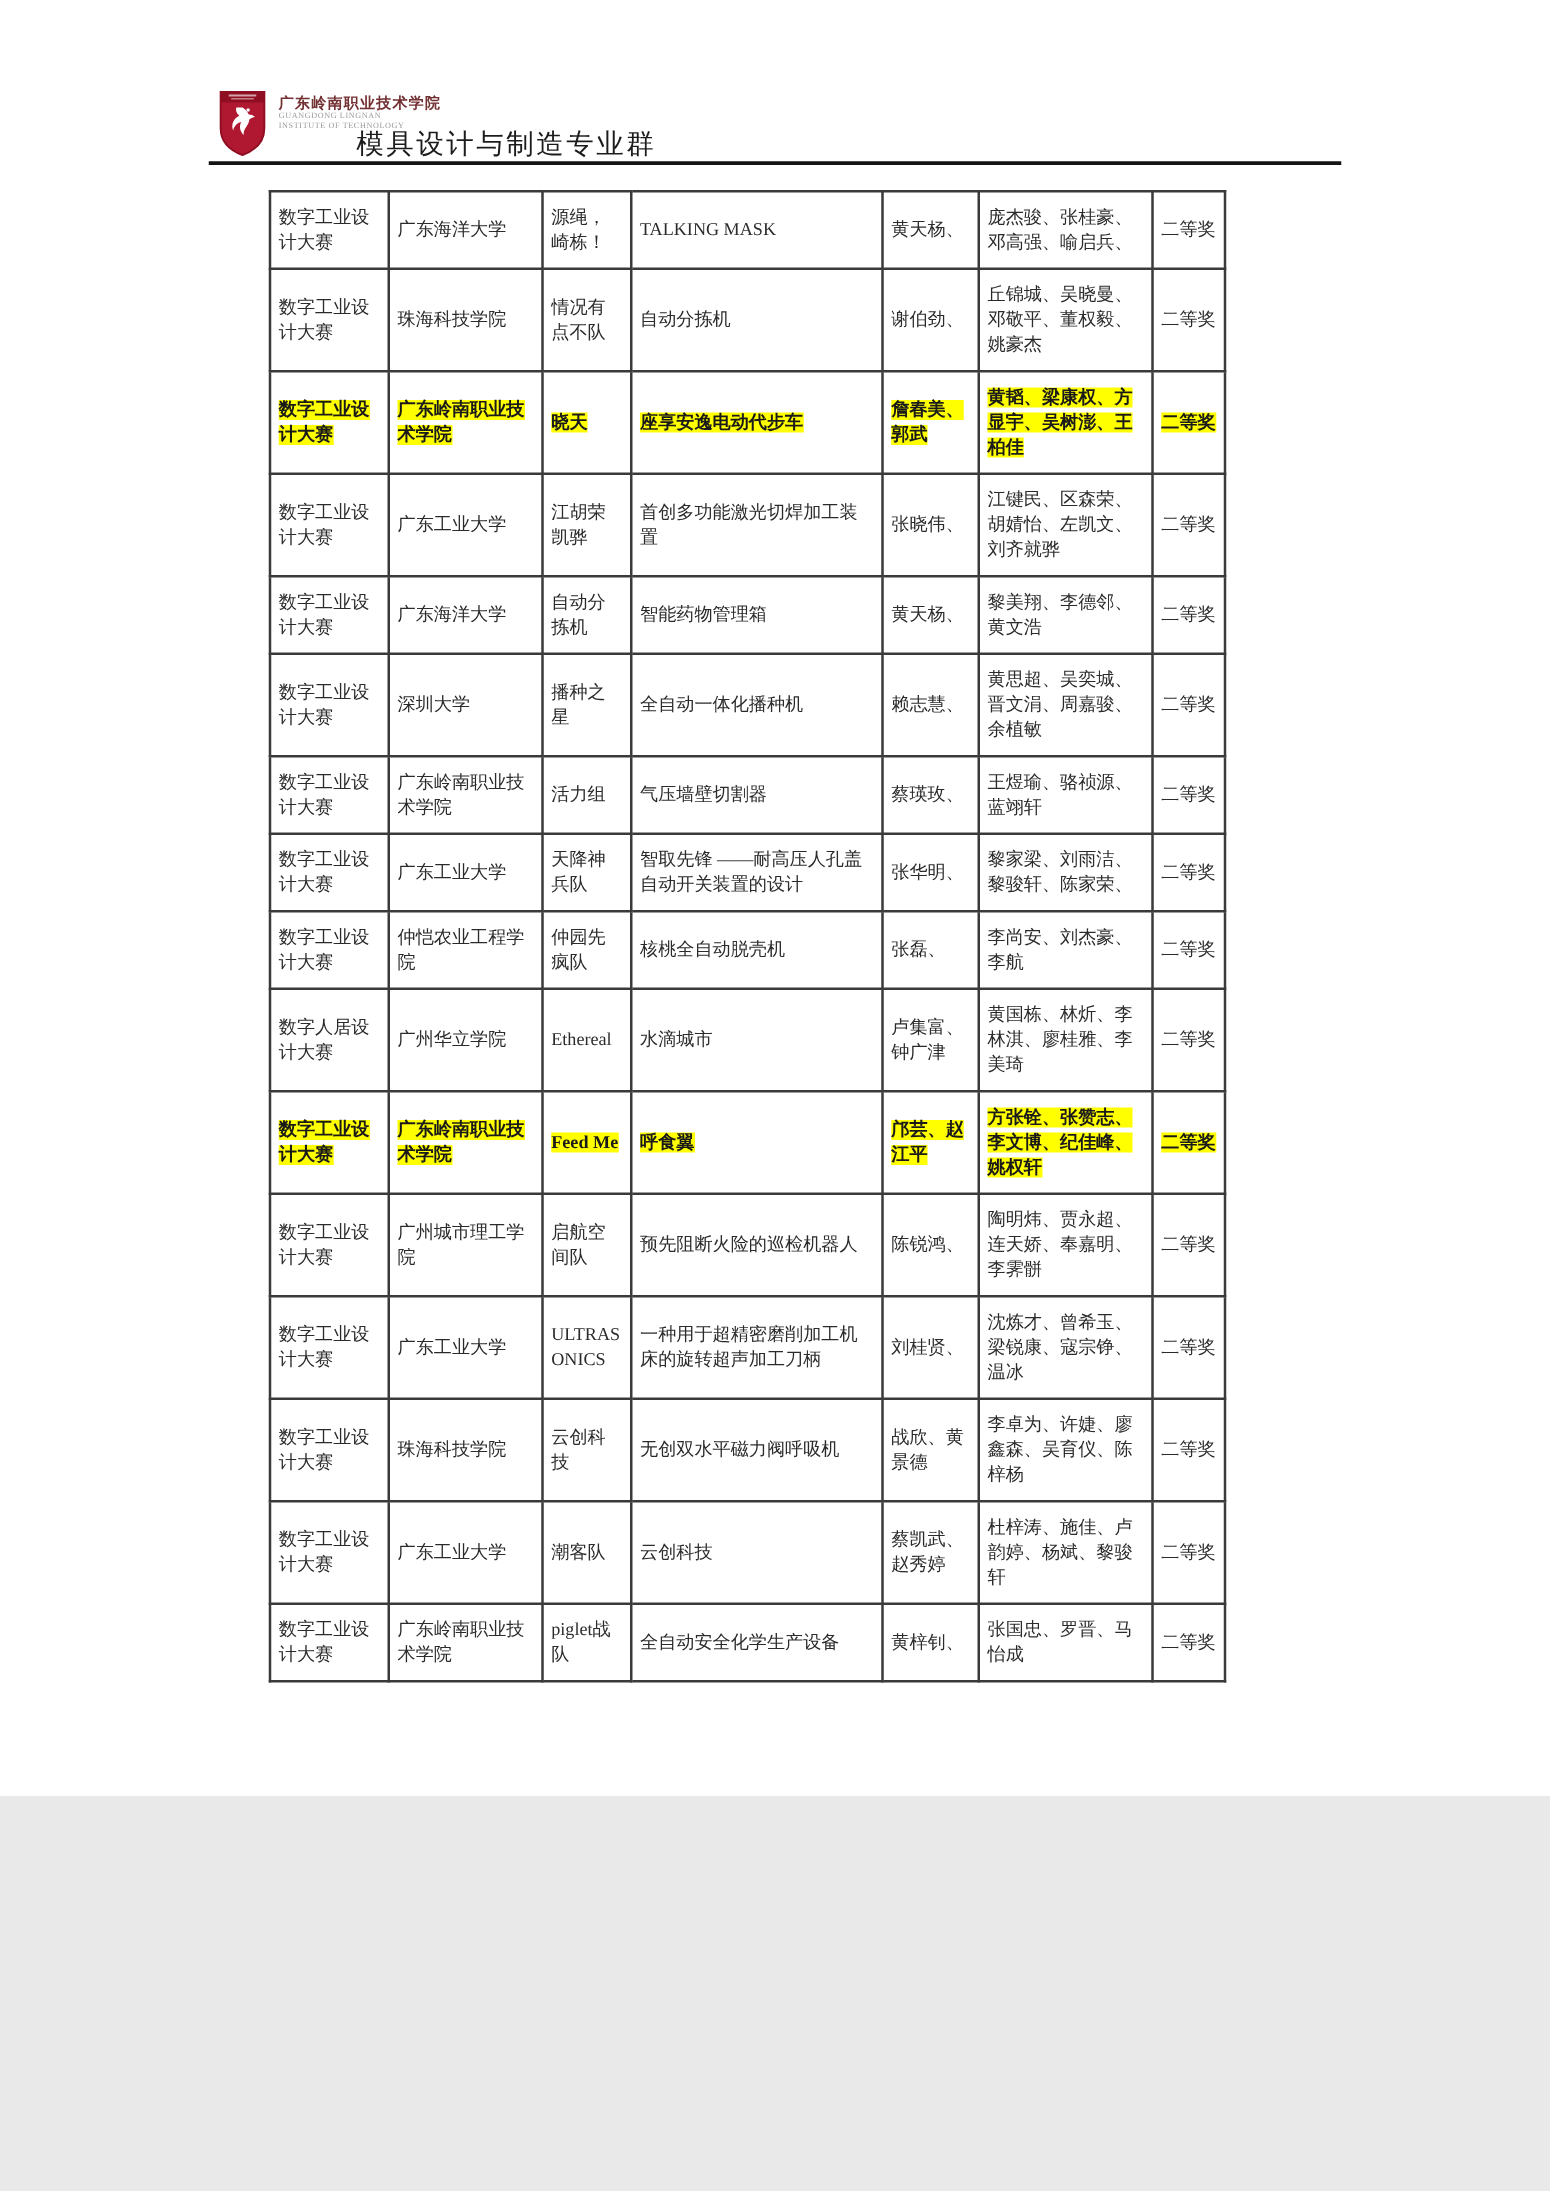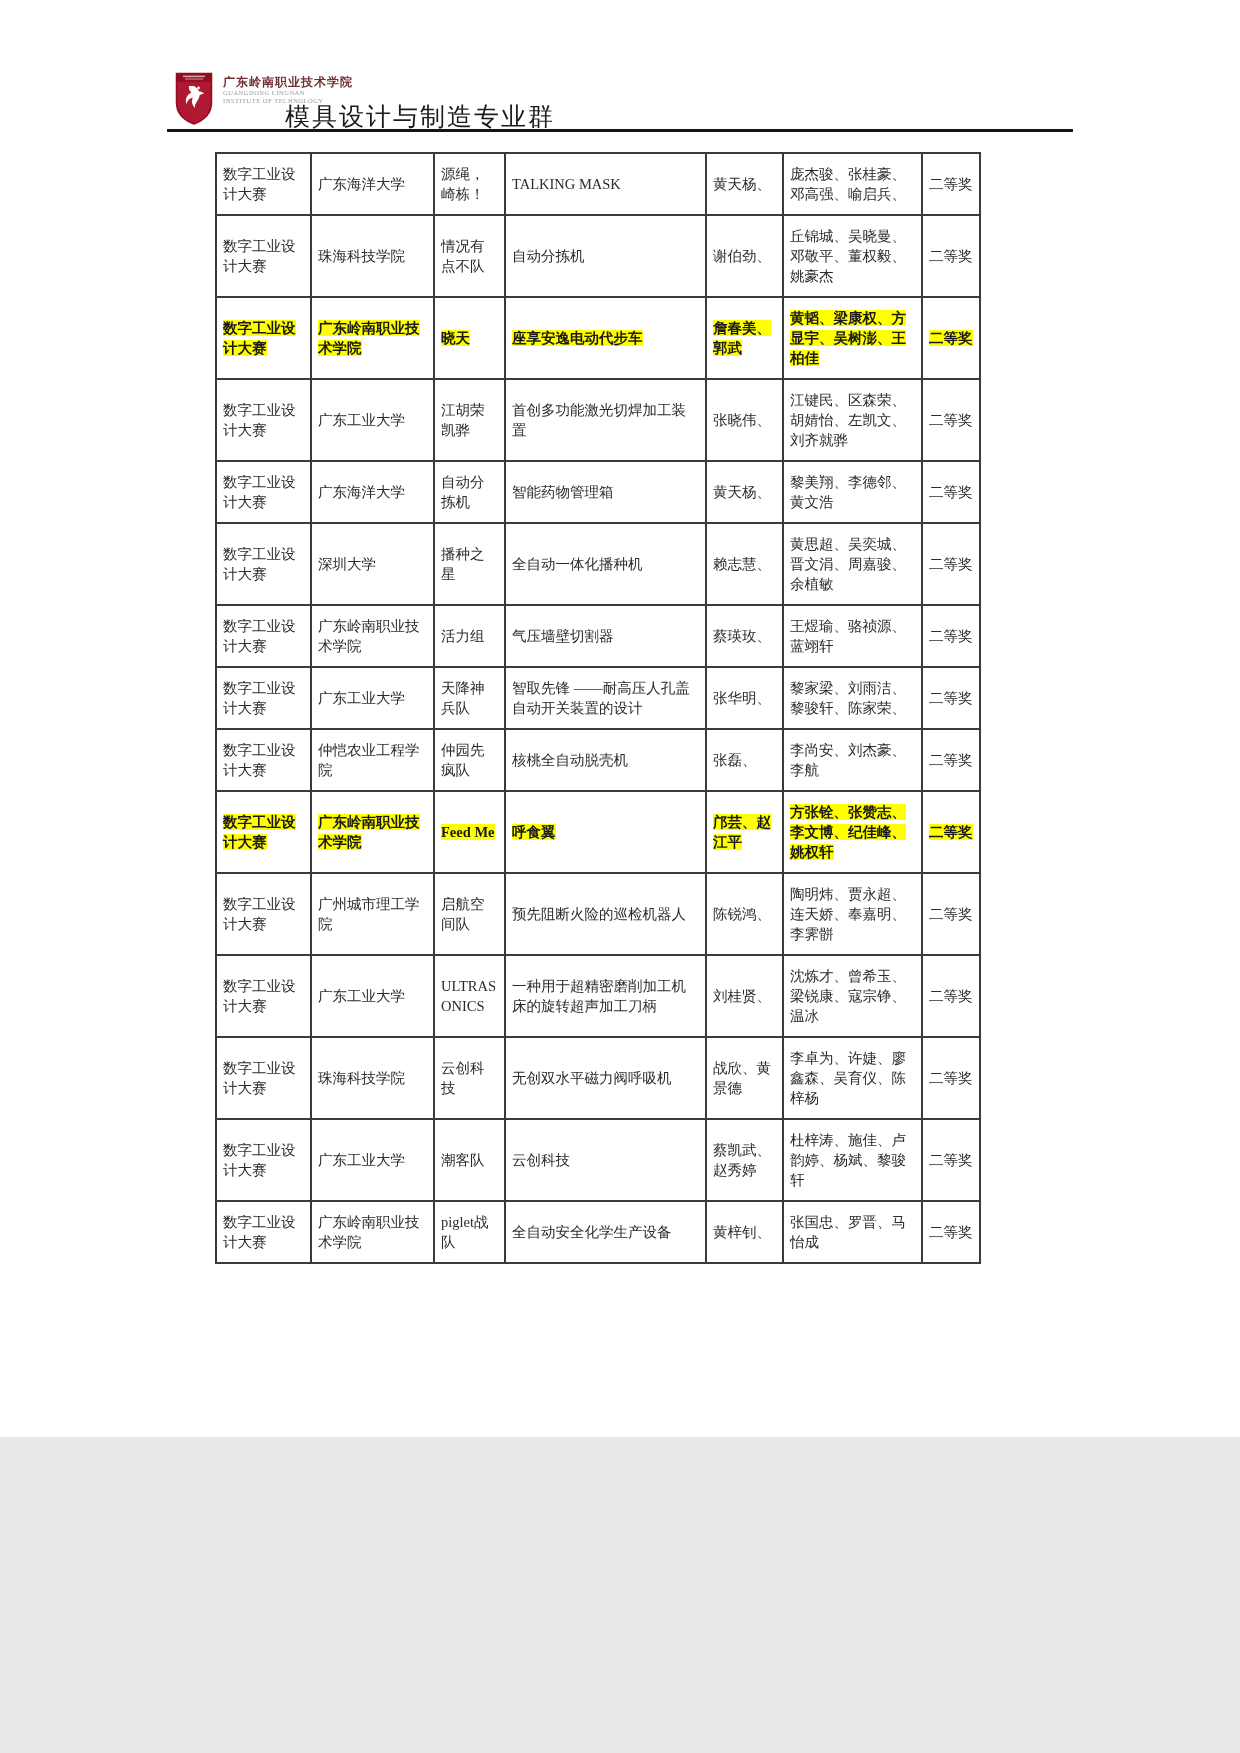--- a/index.html
+++ b/index.html
@@ -15,21 +15,21 @@
   
   .header { position:absolute; left:167px; top:70px; width:906px; height:62px; }
   .logo {
     position:absolute; left:8px; top:2px; width:38px; height:54px;
   }
   .school-block { position:absolute; left:56px; top:6px; line-height:1.05; }
   .school-name { font-size:12px; font-weight:bold; color:#733032; letter-spacing:1px; }
   .school-en { font-size:6.5px; color:#9a9a9a; letter-spacing:0.5px; line-height:1.25; }
   .group-title {
     position:absolute; left:118px; top:30px;
-    font-size:25px; color:#1c1c1c; letter-spacing:2px;
+    font-size:22px; color:#1c1c1c; letter-spacing:2px;
   }
   .header-rule {
     position:absolute; left:167px; top:129px; width:906px; height:0;
     border-bottom:3px solid #141414;
   }
   
   table.awards {
     position:absolute; left:167px; top:152px;
     width:764px;
     border-collapse:collapse;
@@ -173,20 +173,29 @@
         <tr>
           <td class="cell-competition"><span class="cell-text">数字工业设计大赛</span></td>
           <td class="cell-university"><span class="cell-text">仲恺农业工程学院</span></td>
           <td class="cell-team"><span class="cell-text">仲园先疯队</span></td>
           <td class="cell-work"><span class="cell-text">核桃全自动脱壳机</span></td>
           <td class="cell-advisor"><span class="cell-text">张磊、</span></td>
           <td class="cell-members"><span class="cell-text">李尚安、刘杰豪、李航</span></td>
           <td class="cell-award"><span class="cell-text">二等奖</span></td>
         </tr>
         <tr>
+          <td class="cell-competition"><span class="cell-text">数字人居设计大赛</span></td>
+          <td class="cell-university"><span class="cell-text">广州华立学院</span></td>
+          <td class="cell-team"><span class="cell-text">Ethereal</span></td>
+          <td class="cell-work"><span class="cell-text">水滴城市</span></td>
+          <td class="cell-advisor"><span class="cell-text">卢集富、钟广津</span></td>
+          <td class="cell-members"><span class="cell-text">黄国栋、林炘、李林淇、廖桂雅、李美琦</span></td>
+          <td class="cell-award"><span class="cell-text">二等奖</span></td>
+        </tr>
+        <tr>
           <td class="cell-competition"><span class="cell-text hl">数字工业设计大赛</span></td>
           <td class="cell-university"><span class="cell-text hl">广东岭南职业技术学院</span></td>
           <td class="cell-team"><span class="cell-text hl">Feed Me</span></td>
           <td class="cell-work"><span class="cell-text hl">呼食翼</span></td>
           <td class="cell-advisor"><span class="cell-text hl">邝芸、赵江平</span></td>
           <td class="cell-members"><span class="cell-text hl">方张铨、张赞志、李文博、纪佳峰、姚权轩</span></td>
           <td class="cell-award"><span class="cell-text hl">二等奖</span></td>
         </tr>
         <tr>
           <td class="cell-competition"><span class="cell-text">数字工业设计大赛</span></td>

